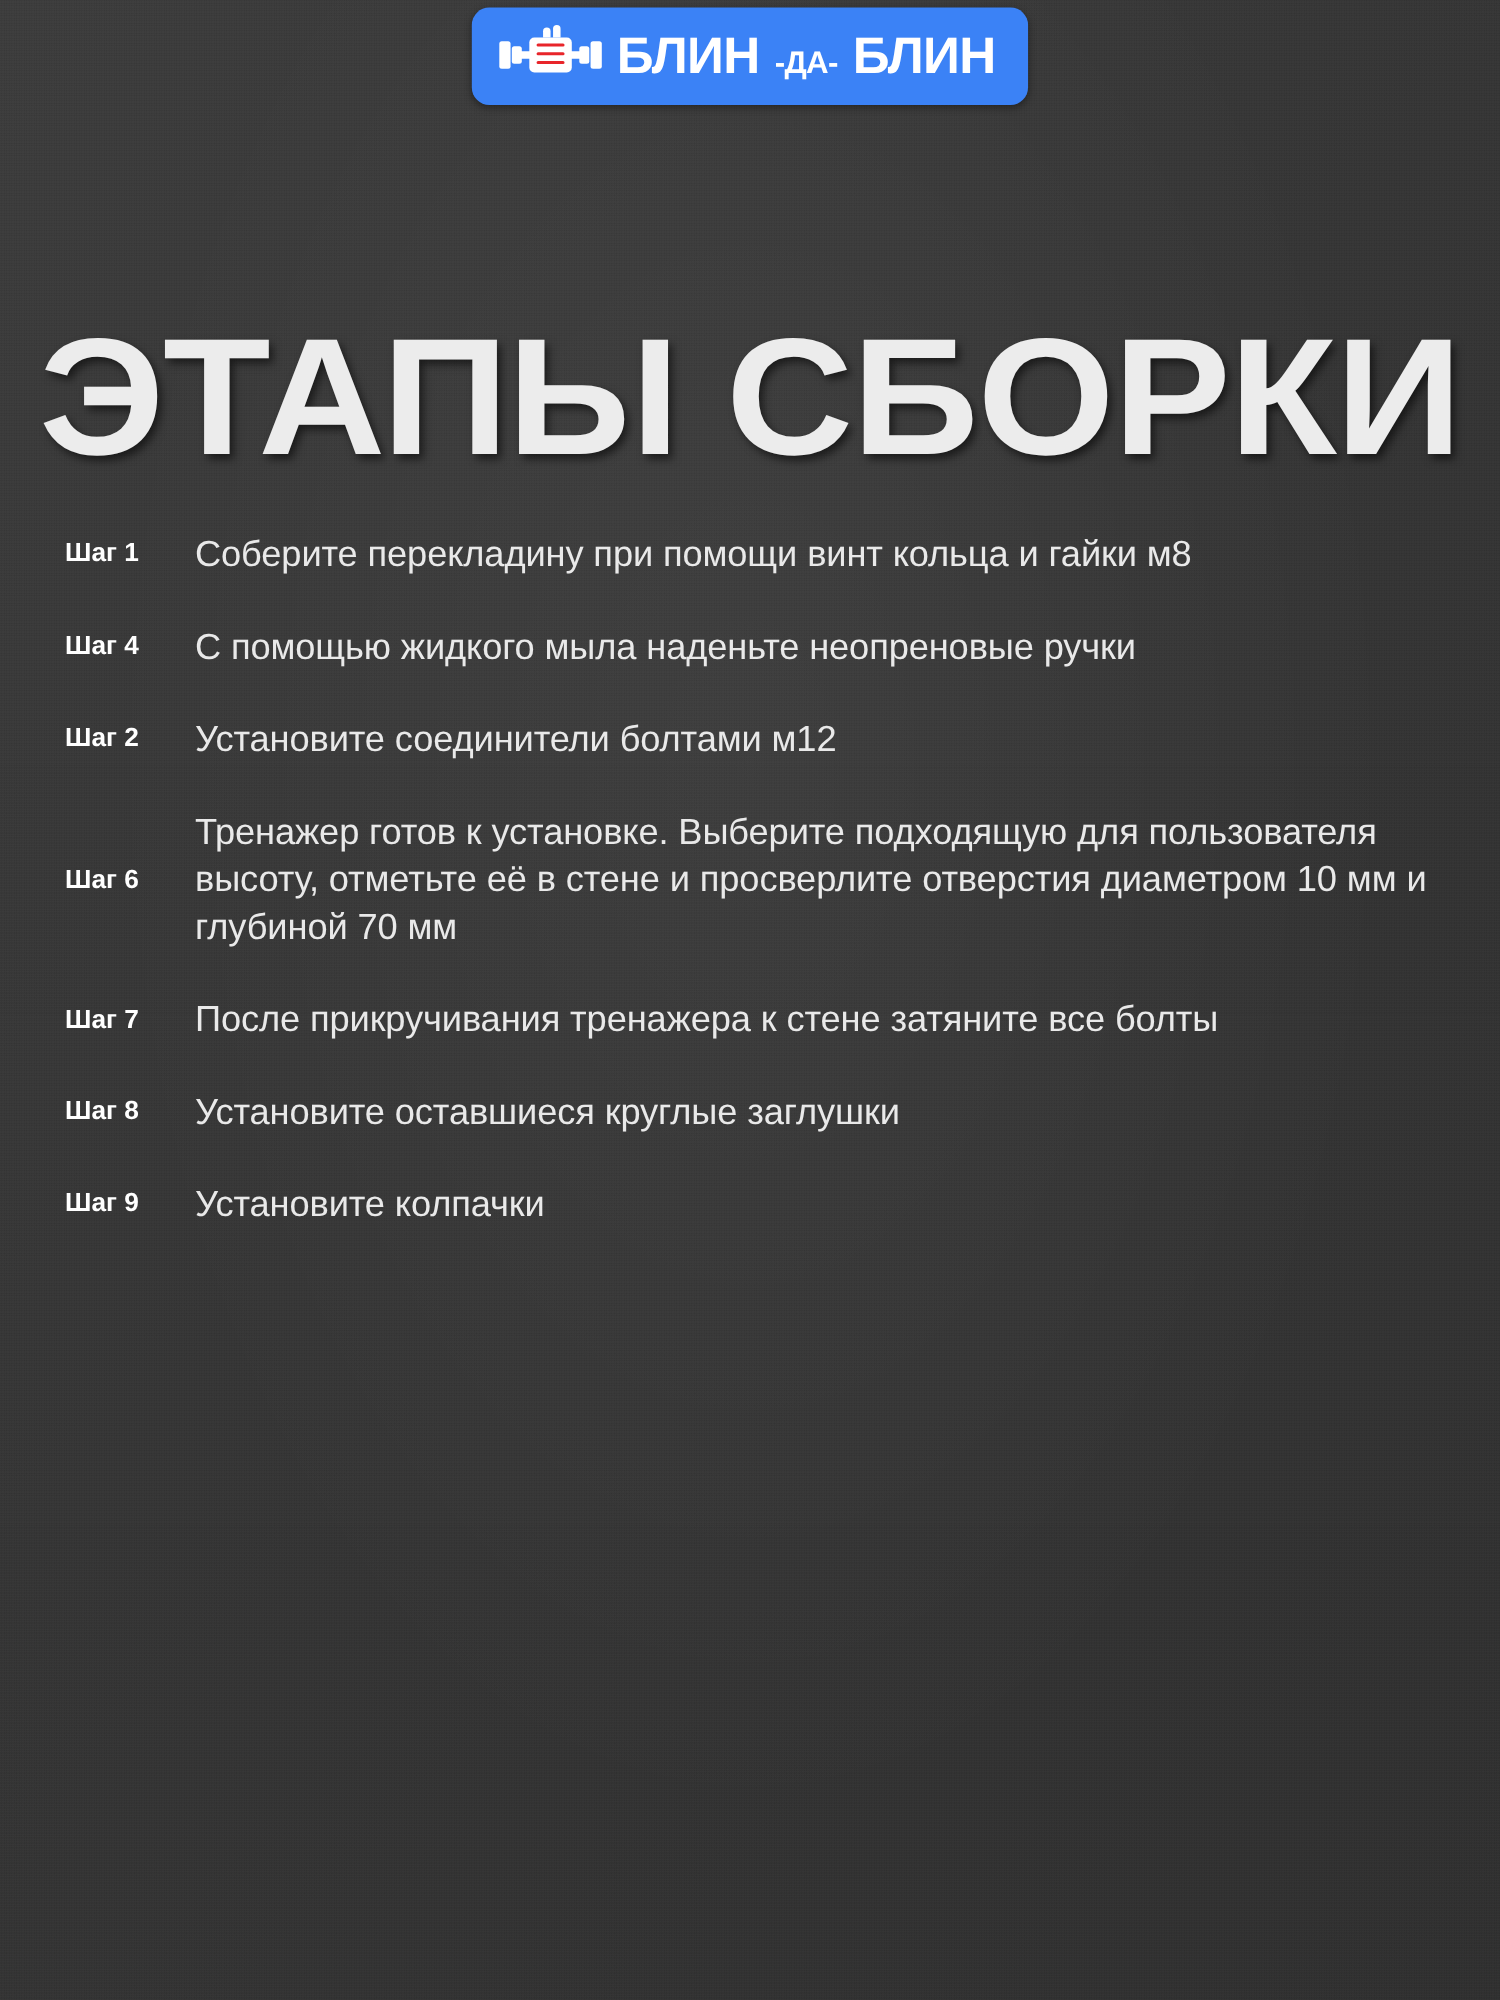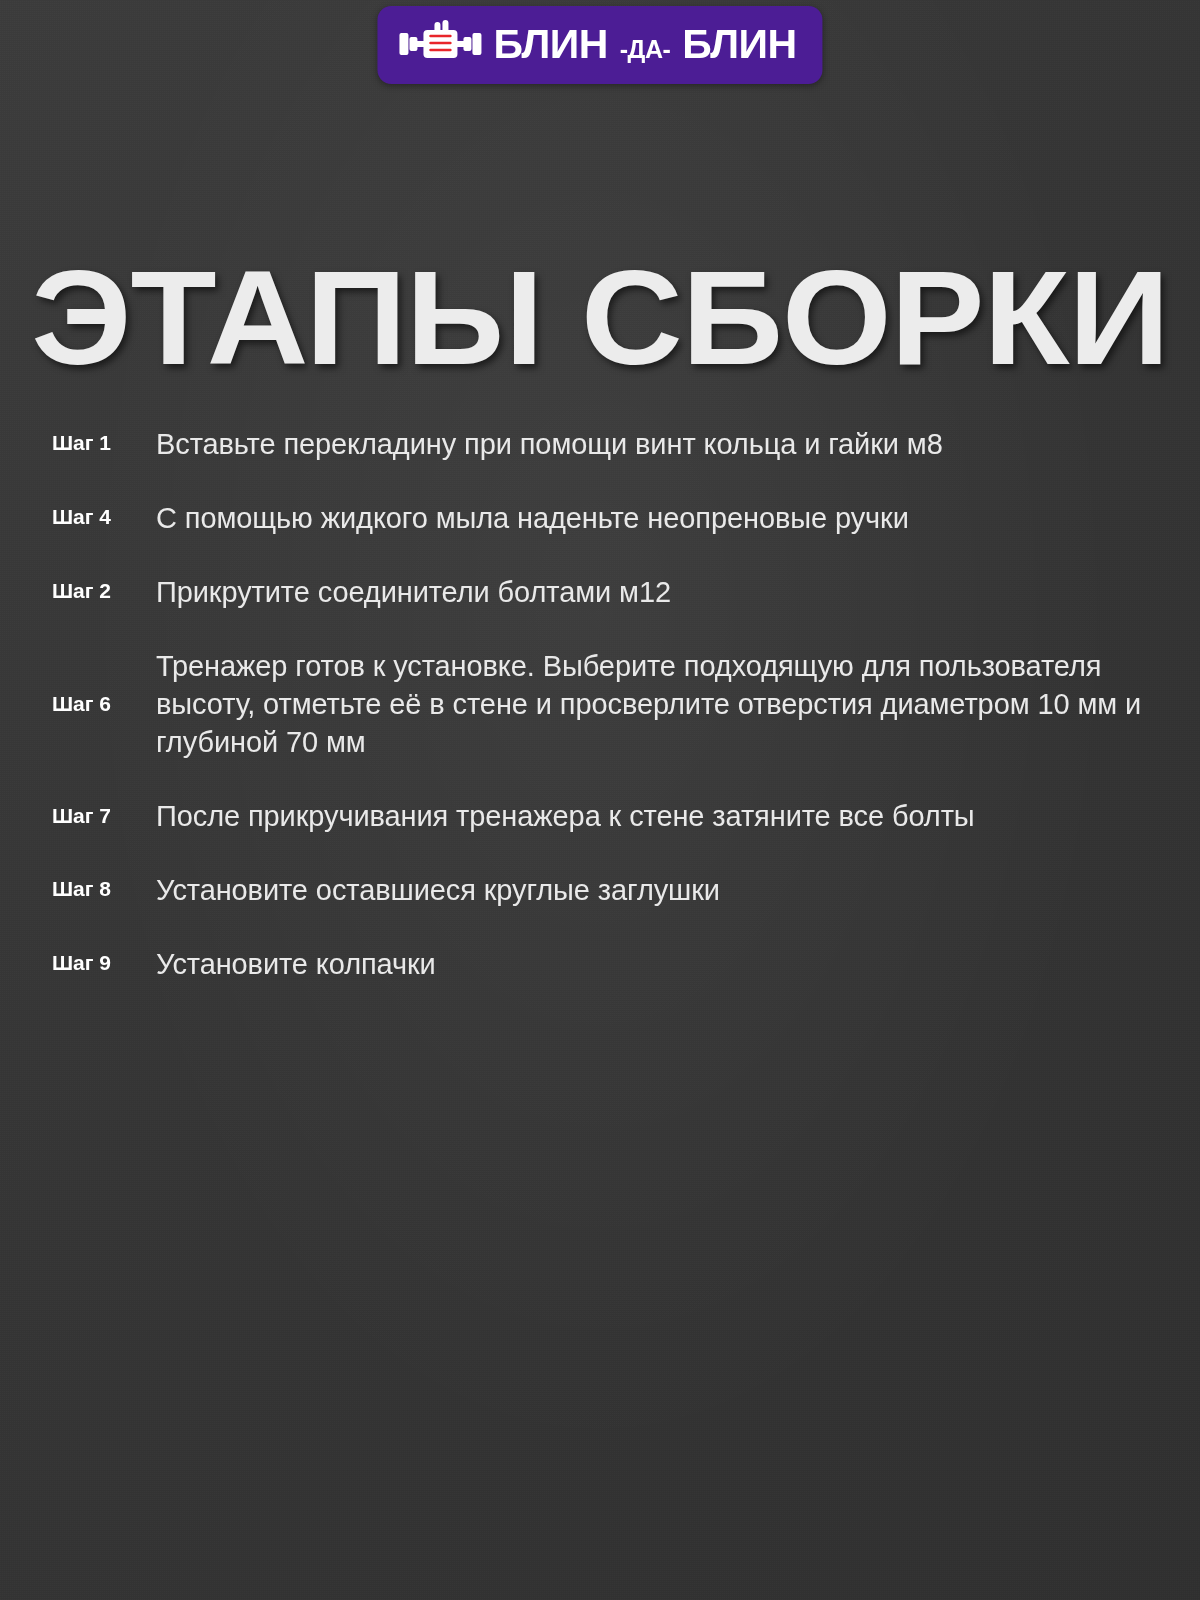--- a/index.html
+++ b/index.html
@@ -35,21 +35,21 @@
   .logo-wrap {
     position: absolute;
     top: 6px;
     left: 50%;
     transform: translateX(-50%);
   }
   .logo-badge {
     display: flex;
     align-items: center;
     gap: 10px;
-    background: #4c1d95;
+    background: #3b82f6;
     border-radius: 14px;
     padding: 10px 26px 12px 20px;
     box-shadow: 0 2px 6px rgba(0,0,0,0.35);
   }
   .logo-mark {
     width: 86px;
     height: 56px;
     display: block;
   }
   .logo-text {
@@ -147,33 +147,33 @@
       </div>
     </div>
   </div>
 
   <h1 class="title">ЭТАПЫ СБОРКИ</h1>
 
   <div class="steps">
 
     <div class="step-row">
       <div class="step-label">Шаг 1</div>
-      <div class="step-text">Вставьте перекладину при помощи винт кольца и гайки м8</div>
+      <div class="step-text">Соберите перекладину при помощи винт кольца и гайки м8</div>
     </div>
 
 
 
     <div class="step-row">
       <div class="step-label">Шаг 4</div>
       <div class="step-text">С помощью жидкого мыла наденьте неопреновые ручки</div>
     </div>
 
     <div class="step-row">
       <div class="step-label">Шаг 2</div>
-      <div class="step-text">Прикрутите соединители болтами м12</div>
+      <div class="step-text">Установите соединители болтами м12</div>
     </div>
 
     <div class="step-row multiline">
       <div class="step-label">Шаг 6</div>
       <div class="step-text">Тренажер готов к установке. Выберите подходящую для пользователя высоту, отметьте её в стене и просверлите отверстия диаметром 10 мм и глубиной 70 мм</div>
     </div>
 
     <div class="step-row multiline">
       <div class="step-label">Шаг 7</div>
       <div class="step-text">После прикручивания тренажера к стене затяните все болты</div>

